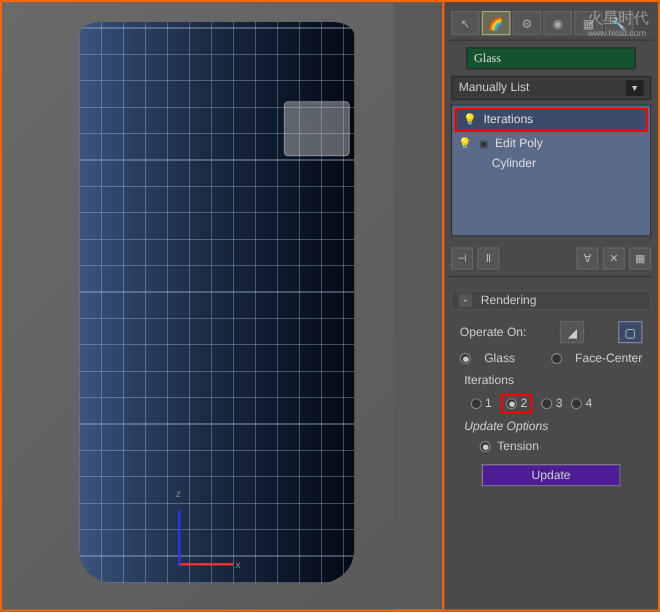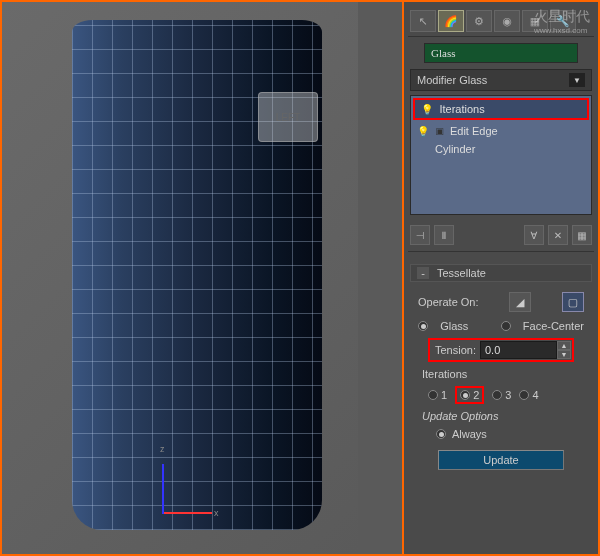--- a/index.html
+++ b/index.html
@@ -253,21 +253,21 @@
       gap: 8px;
       padding: 2px 20px;
       align-items: center;
     }
     .iter-item { display: flex; align-items: center; gap: 3px; }
     .iter-hl { border: 2px solid #ff0000; padding: 1px 3px; }
     .group-title { padding: 4px 14px; color: #ccc; font-style: italic; }
     .sub-radio { padding: 2px 28px; display: flex; align-items: center; gap: 6px; }
     .update-btn {
       margin: 8px 30px;
-      background: #0c4a6e;
+      background: #4c1d95;
       border: 1px solid #777;
       border-top-color: #888;
       border-left-color: #888;
       padding: 3px;
       text-align: center;
     }
   </style>
 </head>
 <body>
 
@@ -295,77 +295,69 @@
     <div class="tab-btn active">🌈</div>
     <div class="tab-btn">⚙</div>
     <div class="tab-btn">◉</div>
     <div class="tab-btn">▦</div>
     <div class="tab-btn">🔧</div>
   </div>
 
   <div class="name-field">Glass</div>
 
   <div class="mod-list-label">
-    <span>Modifier Glass</span>
+    <span>Manually List</span>
     <span class="dropdown-arrow">▼</span>
   </div>
 
   <div class="stack">
     <div class="stack-hl">
       <div class="stack-item sel">
         <span class="bulb">💡</span>
         <span>Iterations</span>
       </div>
     </div>
     <div class="stack-item">
       <span class="bulb">💡</span>
       <span class="exp">▣</span>
-      <span>Edit Edge</span>
+      <span>Edit Poly</span>
     </div>
     <div class="stack-item">
-      <span style="margin-left:18px;">Cylinder</span>
+      <span style="margin-left:30px;">Cylinder</span>
     </div>
   </div>
 
   <div class="stack-toolbar">
     <div class="tool-btn">⊣</div>
     <div class="tool-btn">Ⅱ</div>
     <div style="flex:1"></div>
     <div class="tool-btn">∀</div>
     <div class="tool-btn">✕</div>
     <div class="tool-btn">▦</div>
   </div>
 
   <div class="rollup-header">
     <span class="minus">-</span>
-    <span>Tessellate</span>
+    <span>Rendering</span>
   </div>
 
   <div class="row center">
     <span>Operate On:</span>
     <div class="opbtn">◢</div>
     <div class="opbtn active">▢</div>
   </div>
 
   <div class="row center">
     <span class="radio checked"></span>
     <span>Glass</span>
     <span style="width:8px"></span>
     <span class="radio"></span>
     <span>Face-Center</span>
   </div>
 
-  <div class="spinner-row">
-    <span class="spinner-label">Tension:</span>
-    <span class="spinner-input">0.0</span>
-    <div class="spinner-btns">
-      <span>▲</span>
-      <span>▼</span>
-    </div>
-  </div>
 
   <div class="iter-label">Iterations</div>
   <div class="iter-group">
     <div class="iter-item">
       <span class="radio"></span>
       <span>1</span>
     </div>
     <div class="iter-hl">
       <div class="iter-item">
         <span class="radio checked"></span>
@@ -378,17 +370,17 @@
     </div>
     <div class="iter-item">
       <span class="radio"></span>
       <span>4</span>
     </div>
   </div>
 
   <div class="group-title">Update Options</div>
   <div class="sub-radio">
     <span class="radio checked"></span>
-    <span>Always</span>
+    <span>Tension</span>
   </div>
 
   <div class="update-btn">Update</div>
 </div>
 
 </body></html>

